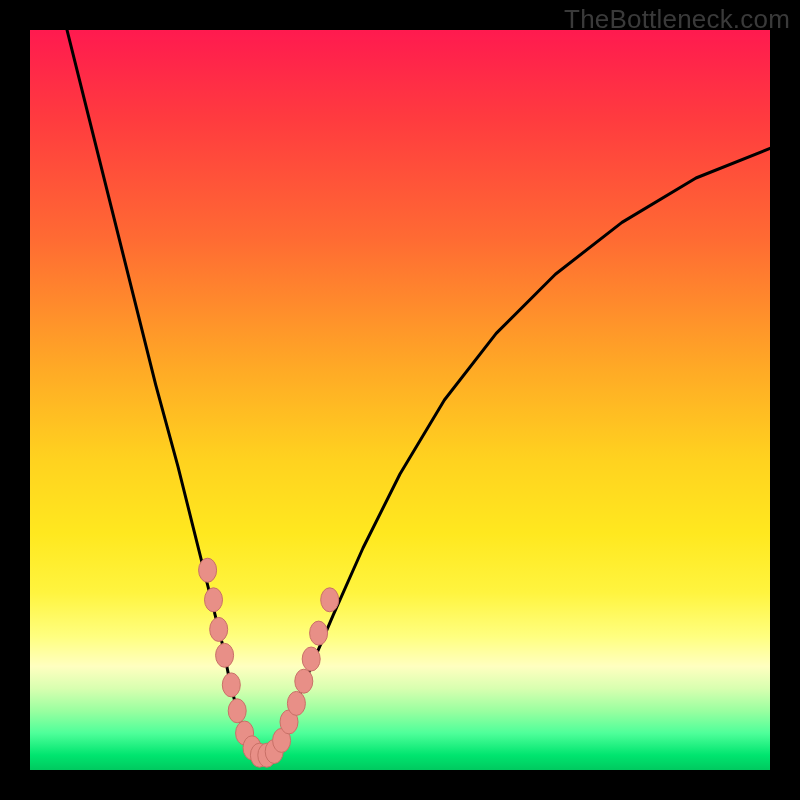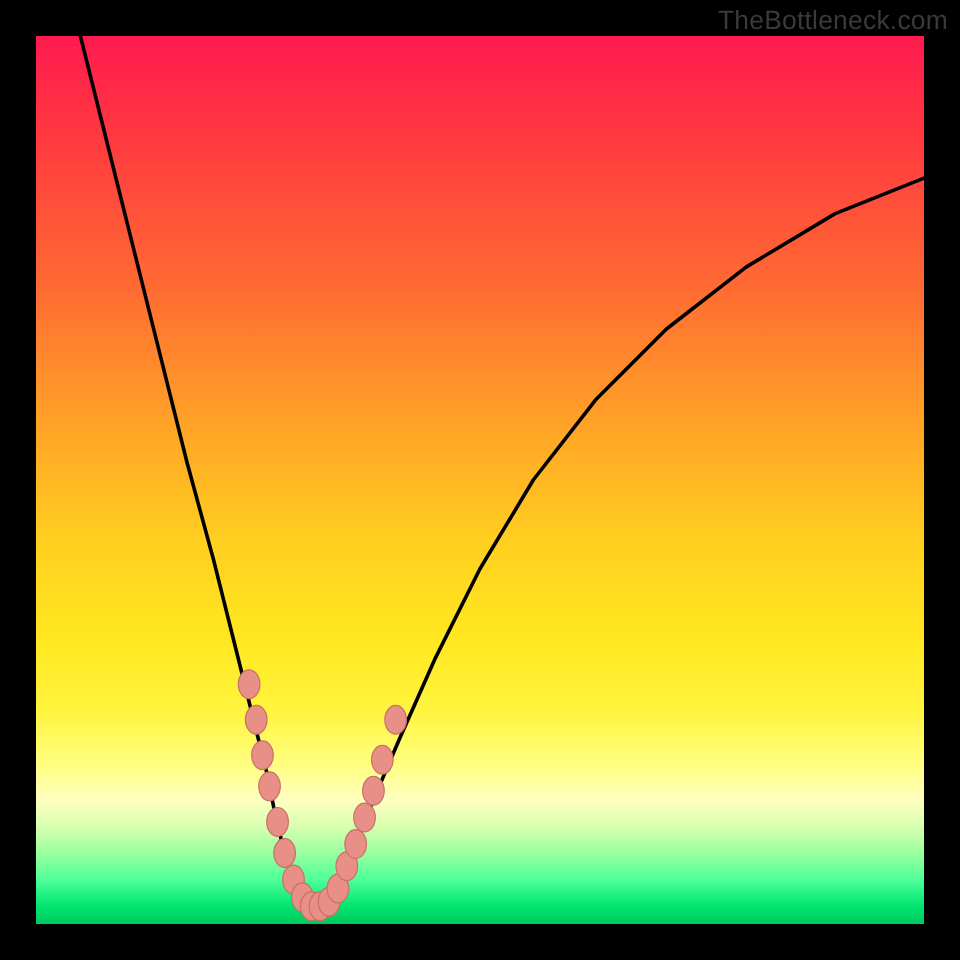--- a/index.html
+++ b/index.html
@@ -40,21 +40,21 @@
       #4fff9a 95%,
       #00e56f 98%,
       #00c95f 100%
     );
   }
   .watermark {
     position: absolute;
     top: 4px;
     right: 10px;
     color: #3a3a3a;
-    font-size: 22px;
+    font-size: 26px;
     font-weight: 500;
     letter-spacing: 0.2px;
     user-select: none;
   }
   svg.curve {
     position: absolute;
     left: 0;
     top: 0;
     width: 740px;
     height: 740px;

